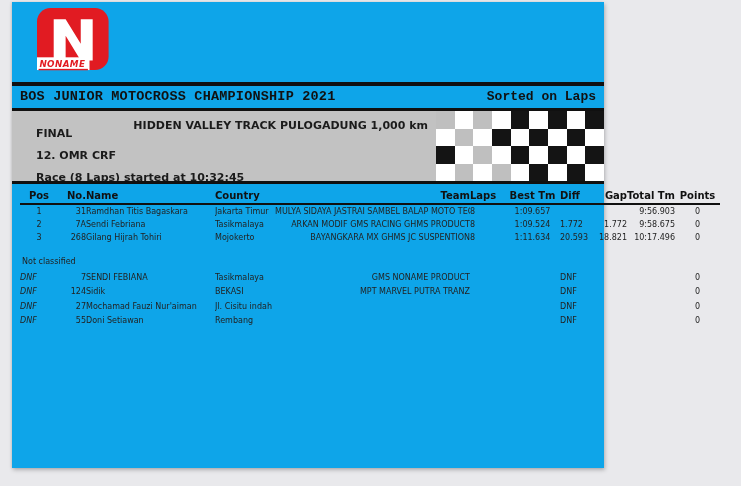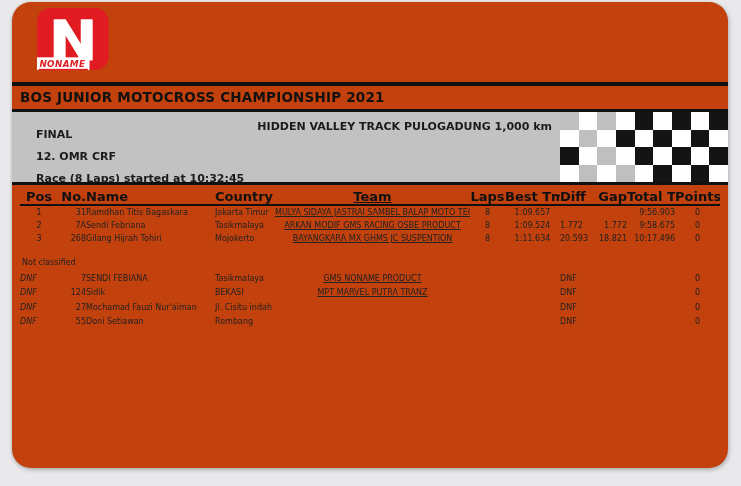--- a/index.html
+++ b/index.html
@@ -1,51 +1,51 @@
 <!DOCTYPE html>
 <html><head>
 <meta charset="utf-8">
 <style>
   html,body{margin:0;padding:0;width:741px;height:486px;overflow:hidden;
     background:#e9e9ec;font-family:"DejaVu Sans","Liberation Sans",sans-serif;}
-  .page{position:absolute;left:12px;top:2px;width:716px;height:466px;background:#c2410c;
-    box-shadow:1px 2px 4px rgba(0,0,0,.25), -1px 0 2px rgba(0,0,0,.08);color:#111;border-radius:19px;}
+  .page{position:absolute;left:12px;top:2px;width:592px;height:466px;background:#0ea5e9;
+    box-shadow:1px 2px 4px rgba(0,0,0,.25), -1px 0 2px rgba(0,0,0,.08);color:#111;}
   
   .logo-section{height:80px;position:relative;}
   .logo-wrap{position:absolute;left:20px;top:6px;}
   
-  .title-bar{border-top:4px solid #101010;border-bottom:3px solid #101010;}
+  .title-bar{border-top:4px solid #101010;border-bottom:3px solid #101010;font-family:Liberation Mono, monospace;}
   .title-row{display:flex;justify-content:space-between;align-items:center;
     padding:3px 8px 4px 8px;}
   .title-row .t-left{font-size:13.5px;font-weight:bold;letter-spacing:.2px;}
   .title-row .t-right{font-size:13px;font-weight:bold;}
   
   .event-band{position:relative;height:70px;background:#c2c2c2;border-bottom:3px solid #101010;overflow:hidden;}
   .event-left{position:absolute;left:24px;top:12px;line-height:22px;font-size:11px;font-weight:bold;color:#1b1b1b;}
   .event-right{position:absolute;right:176px;top:4px;line-height:22px;font-size:11px;font-weight:bold;
     text-align:right;color:#1b1b1b;white-space:nowrap;}
   .checker{position:absolute;right:0;top:0;width:168px;height:70px;display:flex;flex-direction:column;}
   .ck-row{display:flex;flex:1;}
   .ck-cell{flex:1;}
   
   table.results{border-collapse:collapse;table-layout:fixed;width:700px;margin:4px 0 0 8px;}
-  table.results th{font-size:13px;font-weight:bold;padding:0;height:15px;
+  table.results th{font-size:10px;font-weight:bold;padding:0;height:15px;
     border-bottom:2px solid #101010;white-space:nowrap;overflow:hidden;}
   table.results td{font-size:8px;padding:0;white-space:nowrap;overflow:hidden;color:#222;}
   table.results.classified td{height:13px;}
   table.results.ncl td{height:14.5px;}
   .c-pos{text-align:center;padding-left:10px;}
   .c-no{text-align:right;padding-right:10px;}
   .c-name{text-align:left;padding-left:8px;}
   td.c-name{font-size:10px;color:#2a2a2a;}
   .c-country{text-align:left;font-size:7.5px;}
   td.c-country{font-size:7.5px;color:#333;}
-  .c-team{text-align:center;text-decoration:underline;}
+  .c-team{text-align:right;}
   td.c-team{font-size:7.5px;color:#333;}
-  .c-laps{text-align:center;margin-top:40px;}
+  .c-laps{text-align:left;margin-top:40px;}
   .c-best{text-align:center;}
   .c-diff{text-align:left;padding-right:4px;}
   .c-gap{text-align:right;padding-right:4px;}
   .c-total{text-align:right;padding-right:4px;}
   .c-points{text-align:center;padding-left:14px;}
   td.pos-dnf{font-style:italic;text-align:left;padding-left:10px;font-size:7.5px;color:#333;}
   .nc-label{margin:13px 0 2px 10px;font-size:8px;color:#222;}
 </style>
 </head>
 <body>
@@ -60,20 +60,21 @@
         <rect x="6" y="62" width="66" height="16" fill="#ffffff"></rect>
         <text x="9" y="74" font-size="11" font-weight="bold" font-style="italic" font-family="DejaVu Sans, sans-serif" letter-spacing="0.5" fill="#e11b22">NONAME</text>
         <rect x="8" y="76.5" width="62" height="1.8" fill="#e11b22"></rect>
       </svg>
     </div>
   </div>
 
   <div class="title-bar">
     <div class="title-row">
       <span class="t-left">BOS JUNIOR MOTOCROSS CHAMPIONSHIP 2021</span>
+      <span class="t-right">Sorted on Laps</span>
     </div>
   </div>
 
   <div class="event-band">
     <div class="event-left">
       <div>FINAL</div>
       <div>12. OMR CRF</div>
       <div>Race (8 Laps) started at 10:32:45</div>
     </div>
     <div class="event-right">
@@ -168,21 +169,21 @@
           <td class="c-diff"></td>
           <td class="c-gap"></td>
           <td class="c-total">9:56.903</td>
           <td class="c-points">0</td>
         </tr>
         <tr>
           <td class="c-pos">2</td>
           <td class="c-no">7A</td>
           <td class="c-name">Sendi Febriana</td>
           <td class="c-country">Tasikmalaya</td>
-          <td class="c-team">ARKAN MODIF GMS RACING OSBE PRODUCT</td>
+          <td class="c-team">ARKAN MODIF GMS RACING GHMS PRODUCT</td>
           <td class="c-laps">8</td>
           <td class="c-best">1:09.524</td>
           <td class="c-diff">1.772</td>
           <td class="c-gap">1.772</td>
           <td class="c-total">9:58.675</td>
           <td class="c-points">0</td>
         </tr>
         <tr>
           <td class="c-pos">3</td>
           <td class="c-no">268</td>

